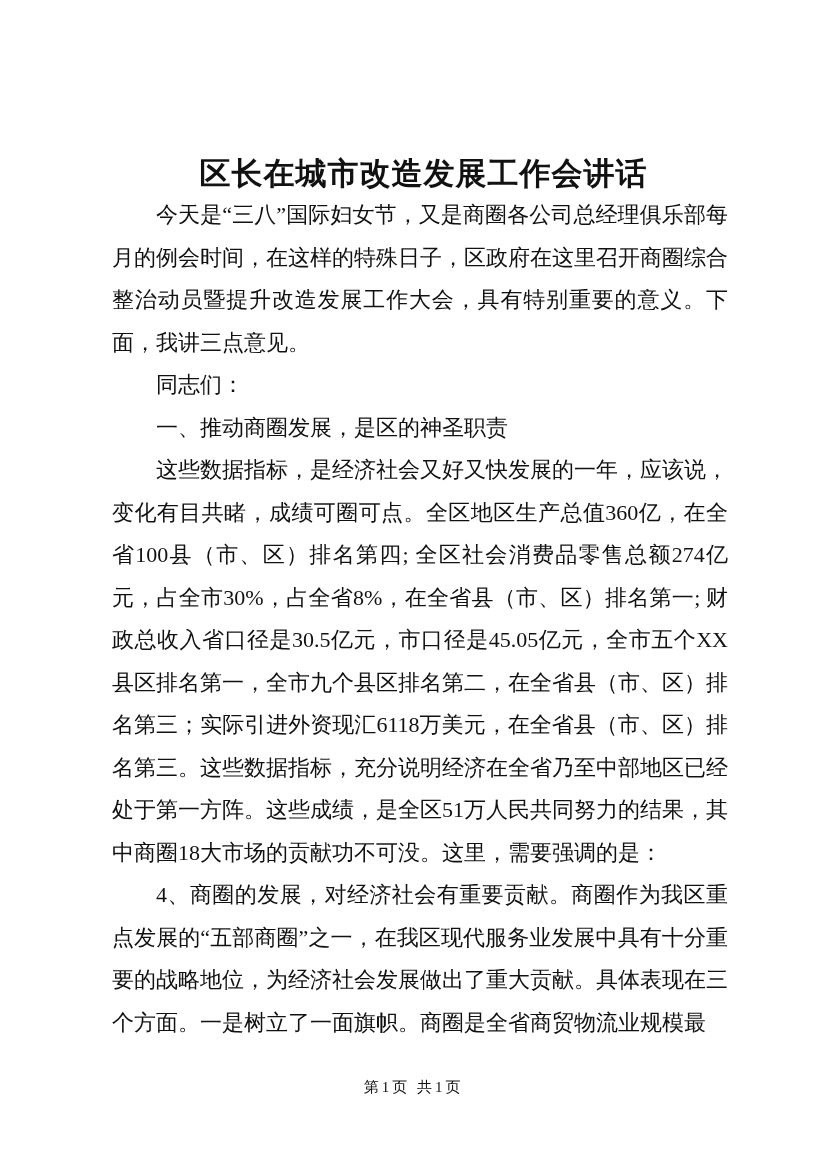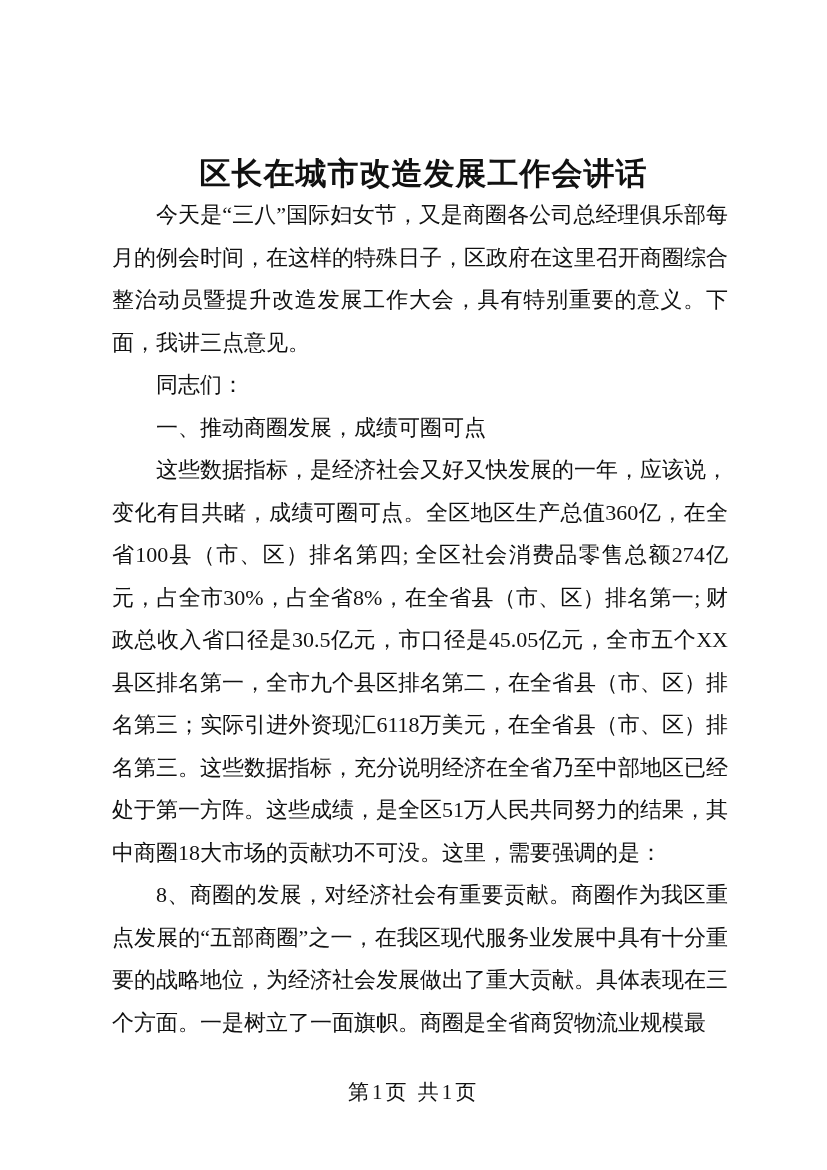--- a/index.html
+++ b/index.html
@@ -44,35 +44,35 @@
     padding: 0;
     text-indent: 2em;
     word-break: break-all;
   }
   .page-footer {
     position: absolute;
     top: 1078px;
     left: 0;
     width: 100%;
     text-align: center;
-    font-size: 21px;
+    font-size: 15px;
     letter-spacing: 3px;
     color: #111111;
   }
 </style>
 </head>
 <body>
 
 <div class="page">
 
   <h1 class="doc-title">区长在城市改造发展工作会讲话</h1>
 
   <div class="doc-body">
     <p>今天是“三八”国际妇女节，又是商圈各公司总经理俱乐部每月的例会时间，在这样的特殊日子，区政府在这里召开商圈综合整治动员暨提升改造发展工作大会，具有特别重要的意义。下面，我讲三点意见。</p>
     <p>同志们：</p>
-    <p>一、推动商圈发展，成绩可圈可点</p>
+    <p>一、推动商圈发展，是区的神圣职责</p>
     <p>这些数据指标，是经济社会又好又快发展的一年，应该说，变化有目共睹，成绩可圈可点。全区地区生产总值360亿，在全省100县（市、区）排名第四; 全区社会消费品零售总额274亿元，占全市30%，占全省8%，在全省县（市、区）排名第一; 财政总收入省口径是30.5亿元，市口径是45.05亿元，全市五个XX县区排名第一，全市九个县区排名第二，在全省县（市、区）排名第三；实际引进外资现汇6118万美元，在全省县（市、区）排名第三。这些数据指标，充分说明经济在全省乃至中部地区已经处于第一方阵。这些成绩，是全区51万人民共同努力的结果，其中商圈18大市场的贡献功不可没。这里，需要强调的是：</p>
-    <p>8、商圈的发展，对经济社会有重要贡献。商圈作为我区重点发展的“五部商圈”之一，在我区现代服务业发展中具有十分重要的战略地位，为经济社会发展做出了重大贡献。具体表现在三个方面。一是树立了一面旗帜。商圈是全省商贸物流业规模最</p>
+    <p>4、商圈的发展，对经济社会有重要贡献。商圈作为我区重点发展的“五部商圈”之一，在我区现代服务业发展中具有十分重要的战略地位，为经济社会发展做出了重大贡献。具体表现在三个方面。一是树立了一面旗帜。商圈是全省商贸物流业规模最</p>
   </div>
 
   <div class="page-footer">第1页 共1页</div>
 
 </div>
 
 </body></html>

